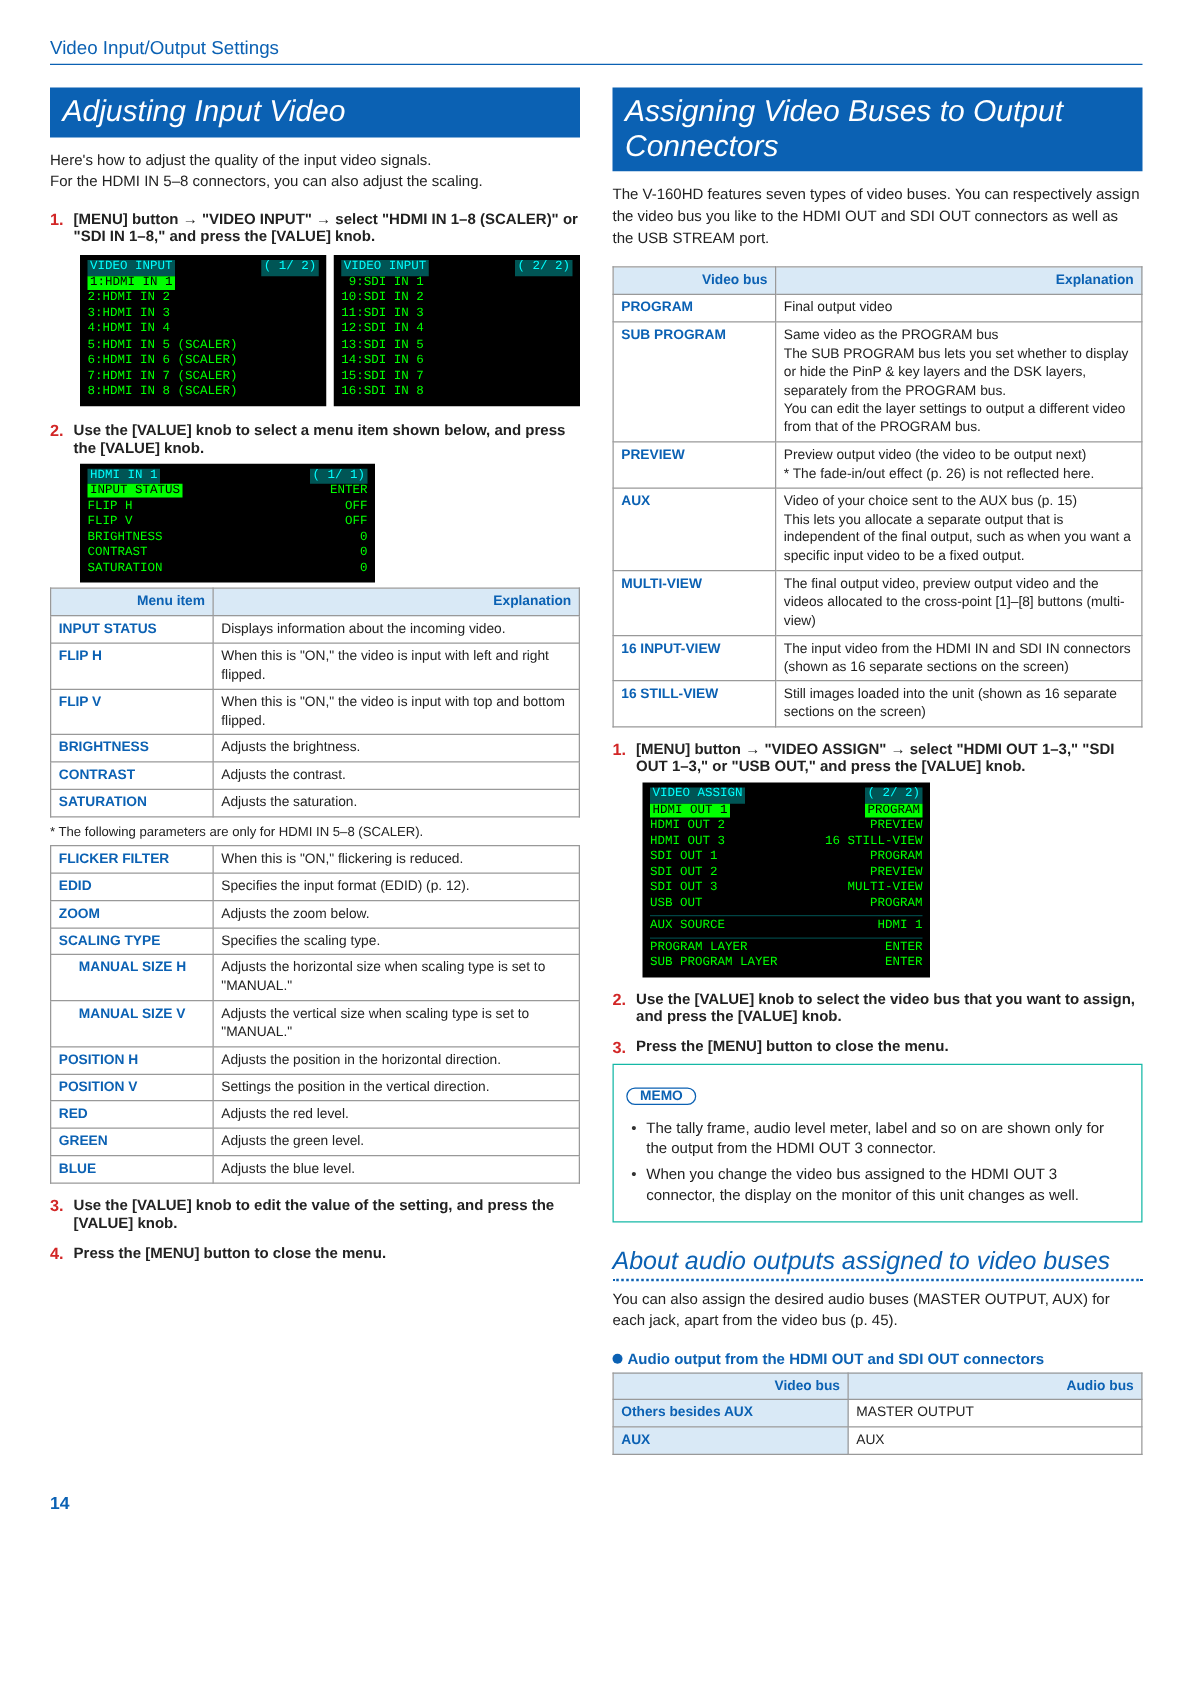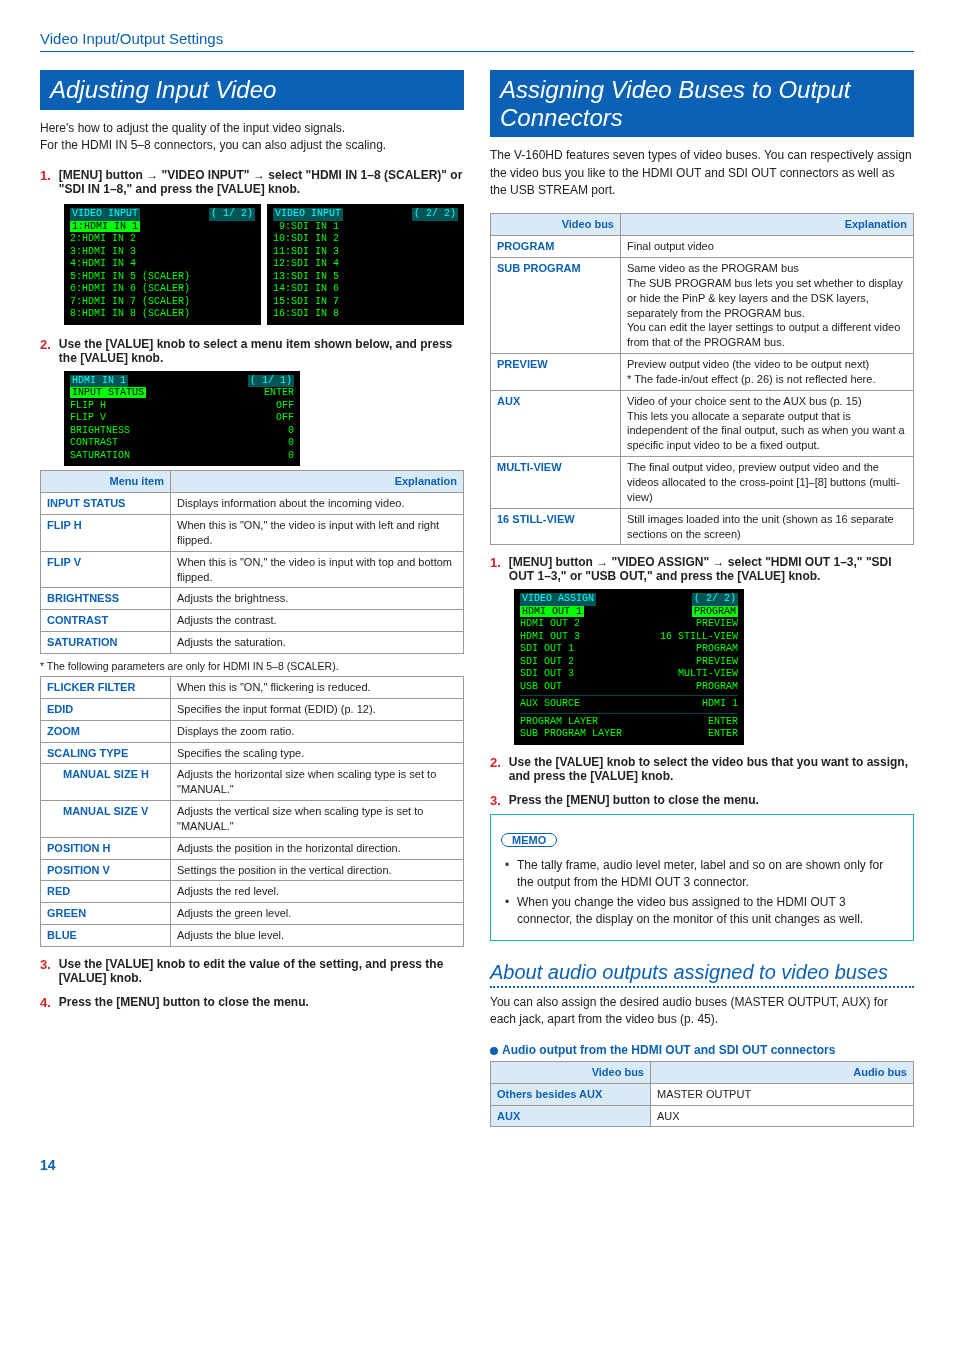--- a/index.html
+++ b/index.html
@@ -78,21 +78,21 @@
     border: 1px solid #14b8a6;
     padding: 8px 10px;
     margin-top: 6px;
   }
   .memo-box .bullets { margin-left: 4px; }
   .bullets li, .bullets div { position: relative; padding-left: 12px; margin: 4px 0; line-height:1.4;}
   .bullets .dot::before { content: "•"; position: absolute; left: 0; color:#333;}
   .sect-title { color: #0b61b3; font-weight: bold; margin: 10px 0 4px 0; }
   .bullet-dot { display:inline-block; width:8px;height:8px;border-radius:50%;background:#0b61b3;margin-right:4px;vertical-align:middle;}
   .pageno { font-weight: bold; font-size: 14px; color:#0b61b3; margin-top: 24px; }
-  .audio-table td:first-child { background:#d9e9f6; color:#0b61b3; font-weight:bold; width:160px;}
+  .audio-table td:first-child { background:#d9e9f6; color:#0b61b3; font-weight:bold; width:188px;}
   .screen-row { display:flex; justify-content:space-between;}
   .screen .inv { background:#0f0; color:#000; padding:0 2px;}
 </style>
 </head>
 <body>
 
 <div class="breadcrumb">Video Input/Output Settings</div>
 
 <div class="columns">
 
@@ -168,21 +168,21 @@
           <tr>
             <td class="menu">FLICKER FILTER</td>
             <td>When this is "ON," flickering is reduced.</td>
           </tr>
           <tr>
             <td class="menu">EDID</td>
             <td>Specifies the input format (EDID) (p. 12).</td>
           </tr>
           <tr>
             <td class="menu">ZOOM</td>
-            <td>Displays the zoom ratio.</td>
+            <td>Adjusts the zoom below.</td>
           </tr>
           <tr>
             <td class="menu">SCALING TYPE</td>
             <td>Specifies the scaling type.</td>
           </tr>
           <tr>
             <td class="menu indent">MANUAL SIZE H</td>
             <td>Adjusts the horizontal size when scaling type is set to "MANUAL."</td>
           </tr>
           <tr>
@@ -246,20 +246,24 @@
             <td class="menu">PREVIEW</td>
             <td>Preview output video (the video to be output next)<br>* The fade-in/out effect (p. 26) is not reflected here.</td>
           </tr>
           <tr>
             <td class="menu">AUX</td>
             <td>Video of your choice sent to the AUX bus (p. 15)<br>This lets you allocate a separate output that is independent of the final output, such as when you want a specific input video to be a fixed output.</td>
           </tr>
           <tr>
             <td class="menu">MULTI-VIEW</td>
             <td>The final output video, preview output video and the videos allocated to the cross-point [1]–[8] buttons (multi-view)</td>
+          </tr>
+          <tr>
+            <td class="menu">16 INPUT-VIEW</td>
+            <td>The input video from the HDMI IN and SDI IN connectors (shown as 16 separate sections on the screen)</td>
           </tr>
           <tr>
             <td class="menu">16 STILL-VIEW</td>
             <td>Still images loaded into the unit (shown as 16 separate sections on the screen)</td>
           </tr>
         </tbody>
     </table>
 
     <div class="step">
       <div class="step-num">1.</div>

